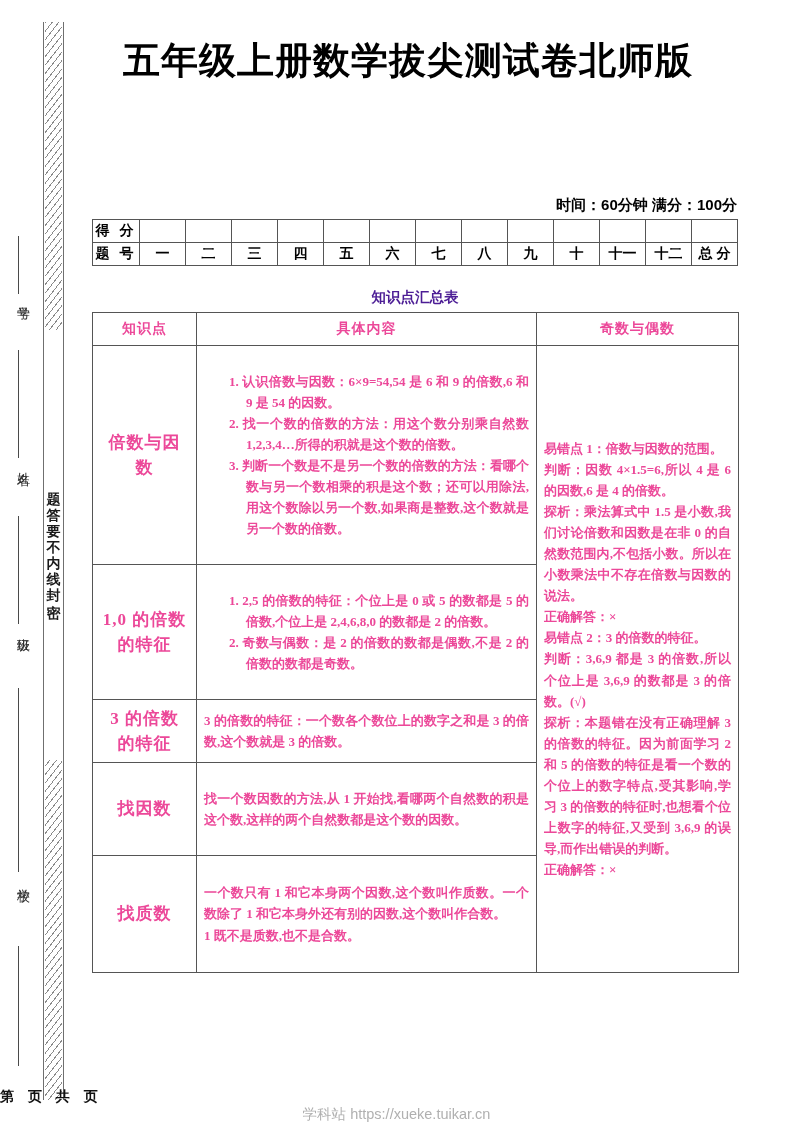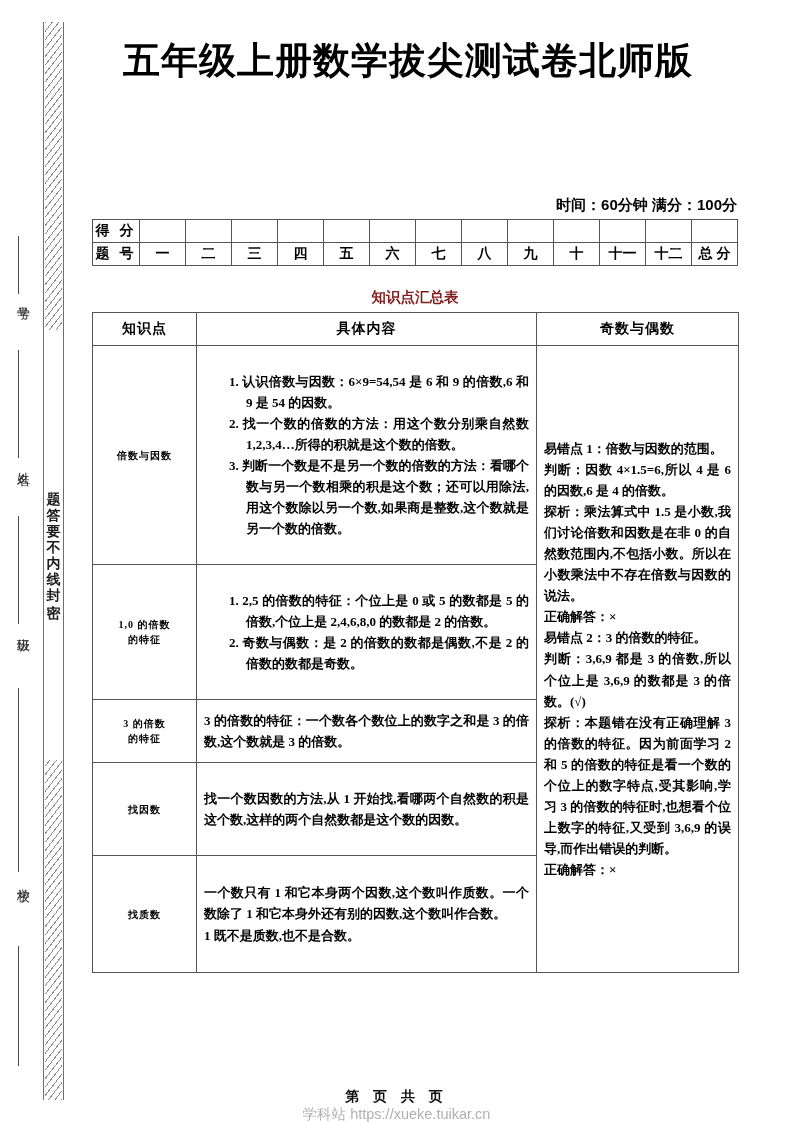--- a/index.html
+++ b/index.html
@@ -141,53 +141,53 @@
   
   .kt-title {
     position: absolute;
     left: 92px;
     top: 288px;
     width: 646px;
     text-align: center;
     font-family: "Liberation Sans", "DejaVu Sans", sans-serif;
     font-size: 14.5px;
     font-weight: bold;
-    color: #7f1d1d;
+    color: #4c1d95;
   }
   table.know {
     position: absolute;
     left: 92px;
     top: 312px;
     width: 646px;
     border-collapse: collapse;
     table-layout: fixed;
   }
   table.know th, table.know td {
     border: 1px solid #555;
     padding: 4px 7px;
     vertical-align: middle;
-    color: #000000;
+    color: #ec4899;
   }
   table.know th {
     font-family: "Liberation Sans", "DejaVu Sans", sans-serif;
     font-size: 14px;
     font-weight: bold;
     height: 26px;
     text-align: center;
     letter-spacing: 1px;
     padding: 3px 4px;
   }
   .col-kp  { width: 104px; }
   .col-det { width: 340px; }
   .col-err { width: 202px; }
 
   td.kp {
     text-align: center;
     font-family: "Liberation Serif", "DejaVu Serif", serif;
-    font-size: 10px;
+    font-size: 17px;
     font-weight: bold;
     letter-spacing: 1px;
     line-height: 1.5;
   }
   td.detail, td.err {
     font-family: "Liberation Serif", "DejaVu Serif", serif;
     font-size: 13px;
     line-height: 1.62;
     text-align: justify;
     font-weight: bold;
@@ -212,21 +212,21 @@
     font-family: "Liberation Sans", "DejaVu Sans", sans-serif;
     font-size: 14.5px;
     color: #b0b0b0;
     margin-top: 37px;
   }
   .pagefoot {
     position: absolute;
     left: 0;
     top: 1088px;
     width: 793px;
-    text-align: center;
+    text-align: left;
     font-family: "Liberation Sans", "DejaVu Sans", sans-serif;
     font-size: 14px;
     font-weight: bold;
     letter-spacing: 5px;
     color: #111;
   }
 </style>
 </head>
 <body>
 

